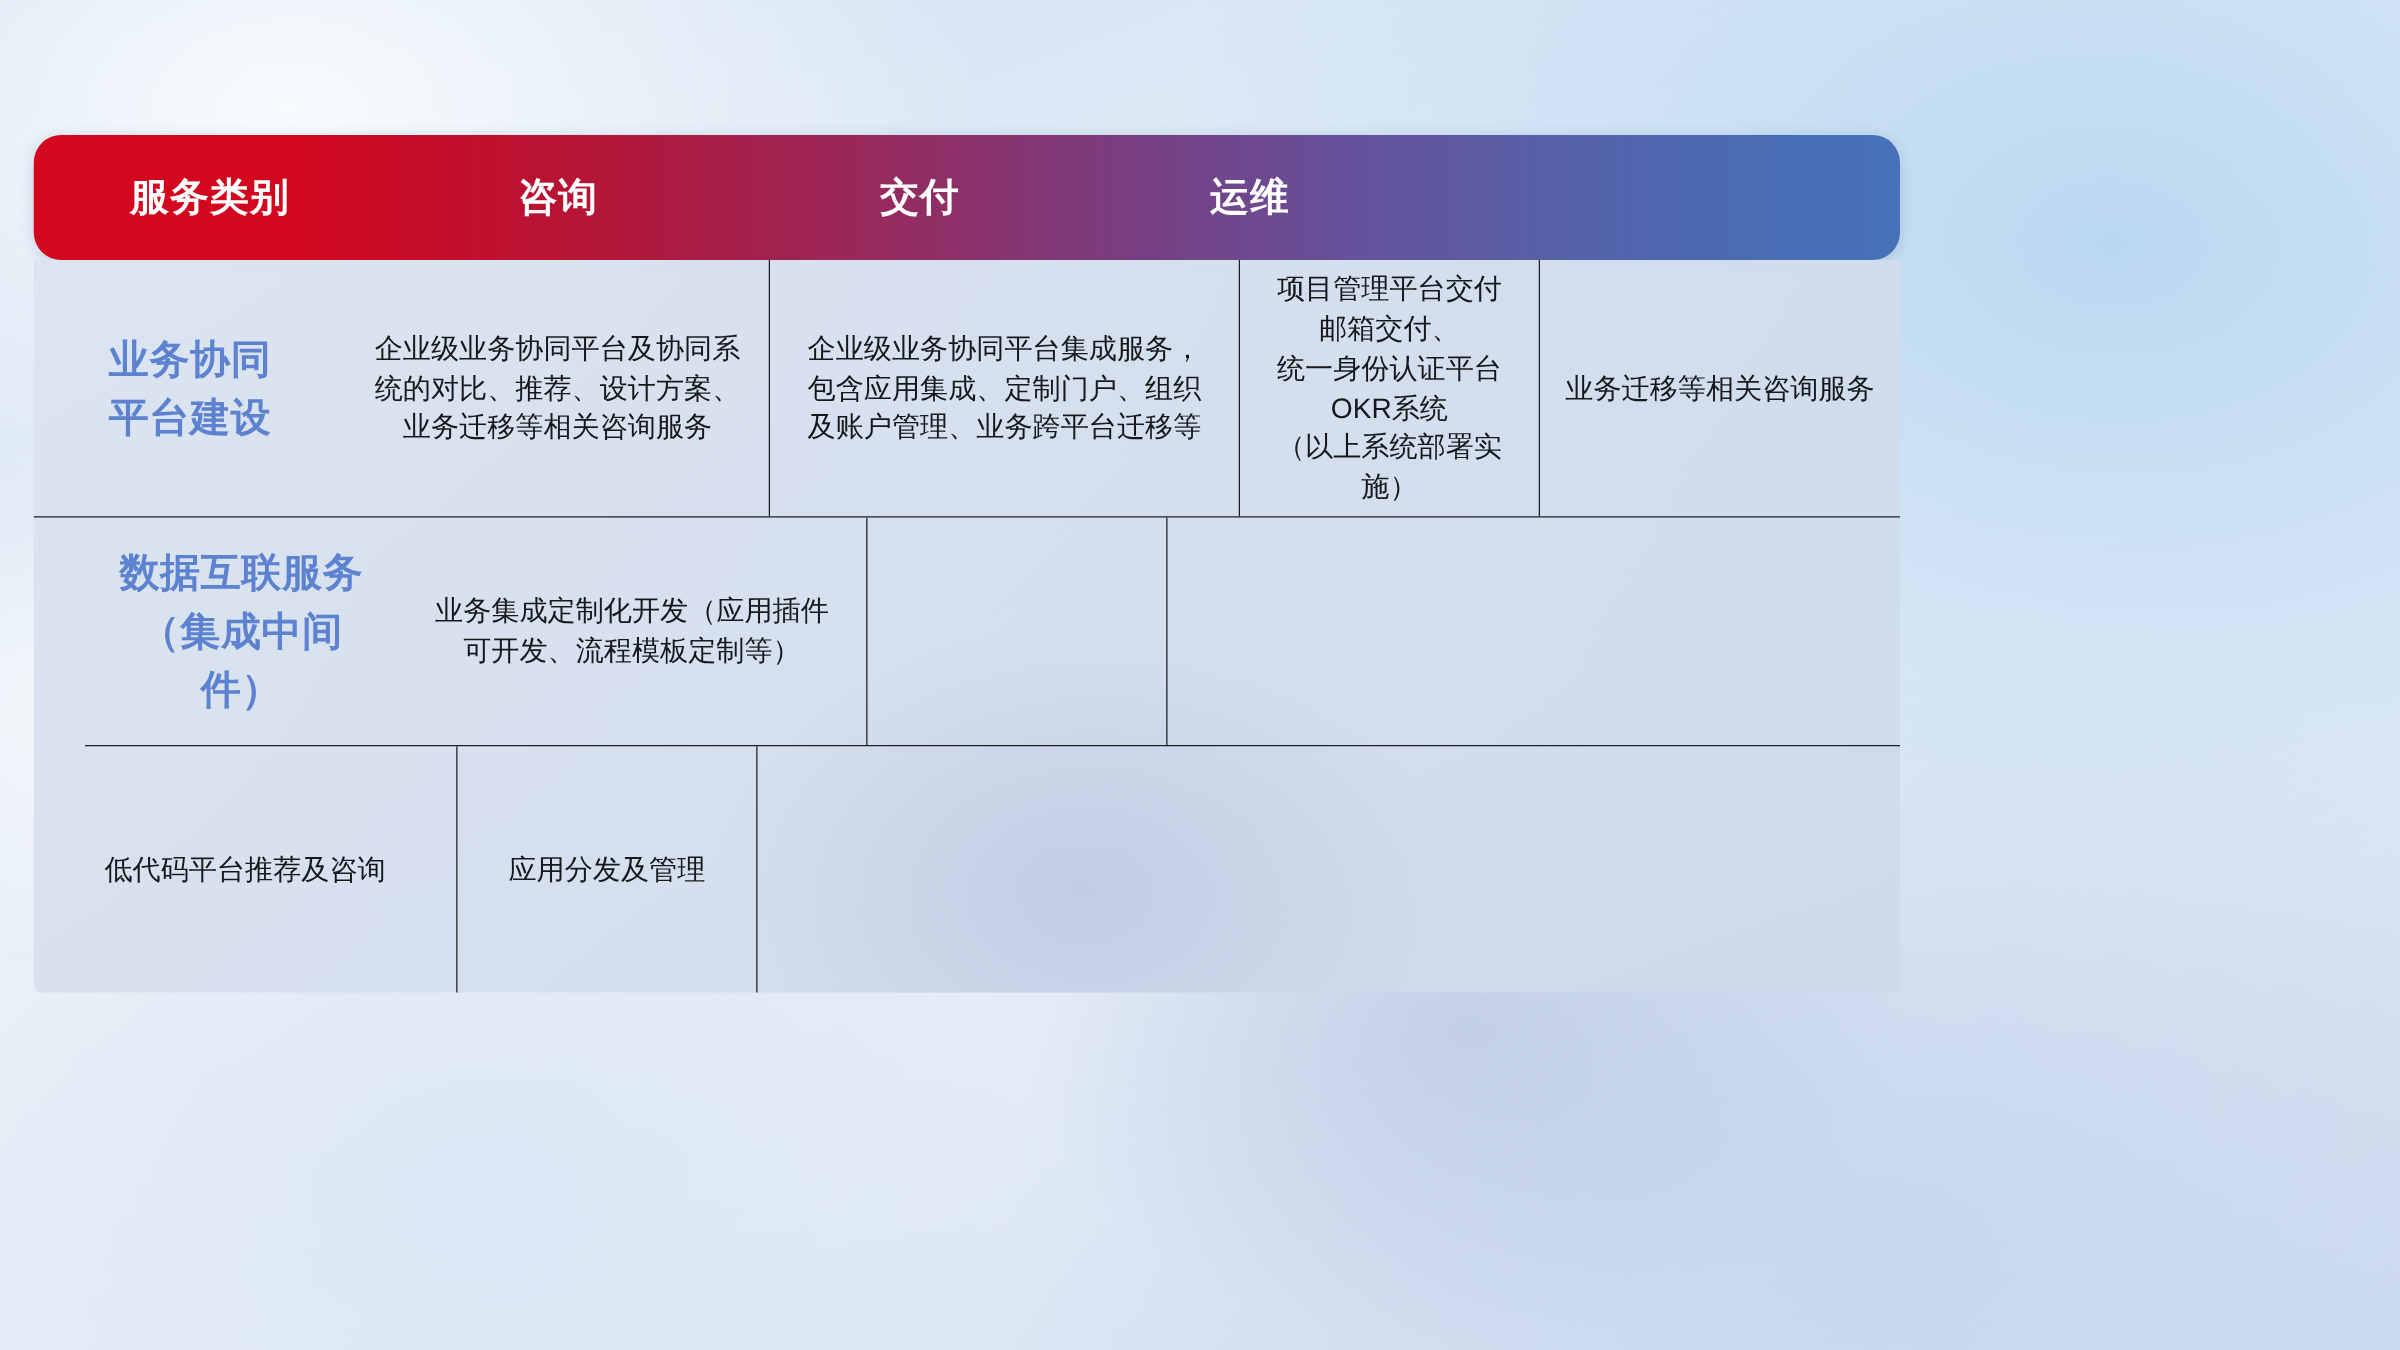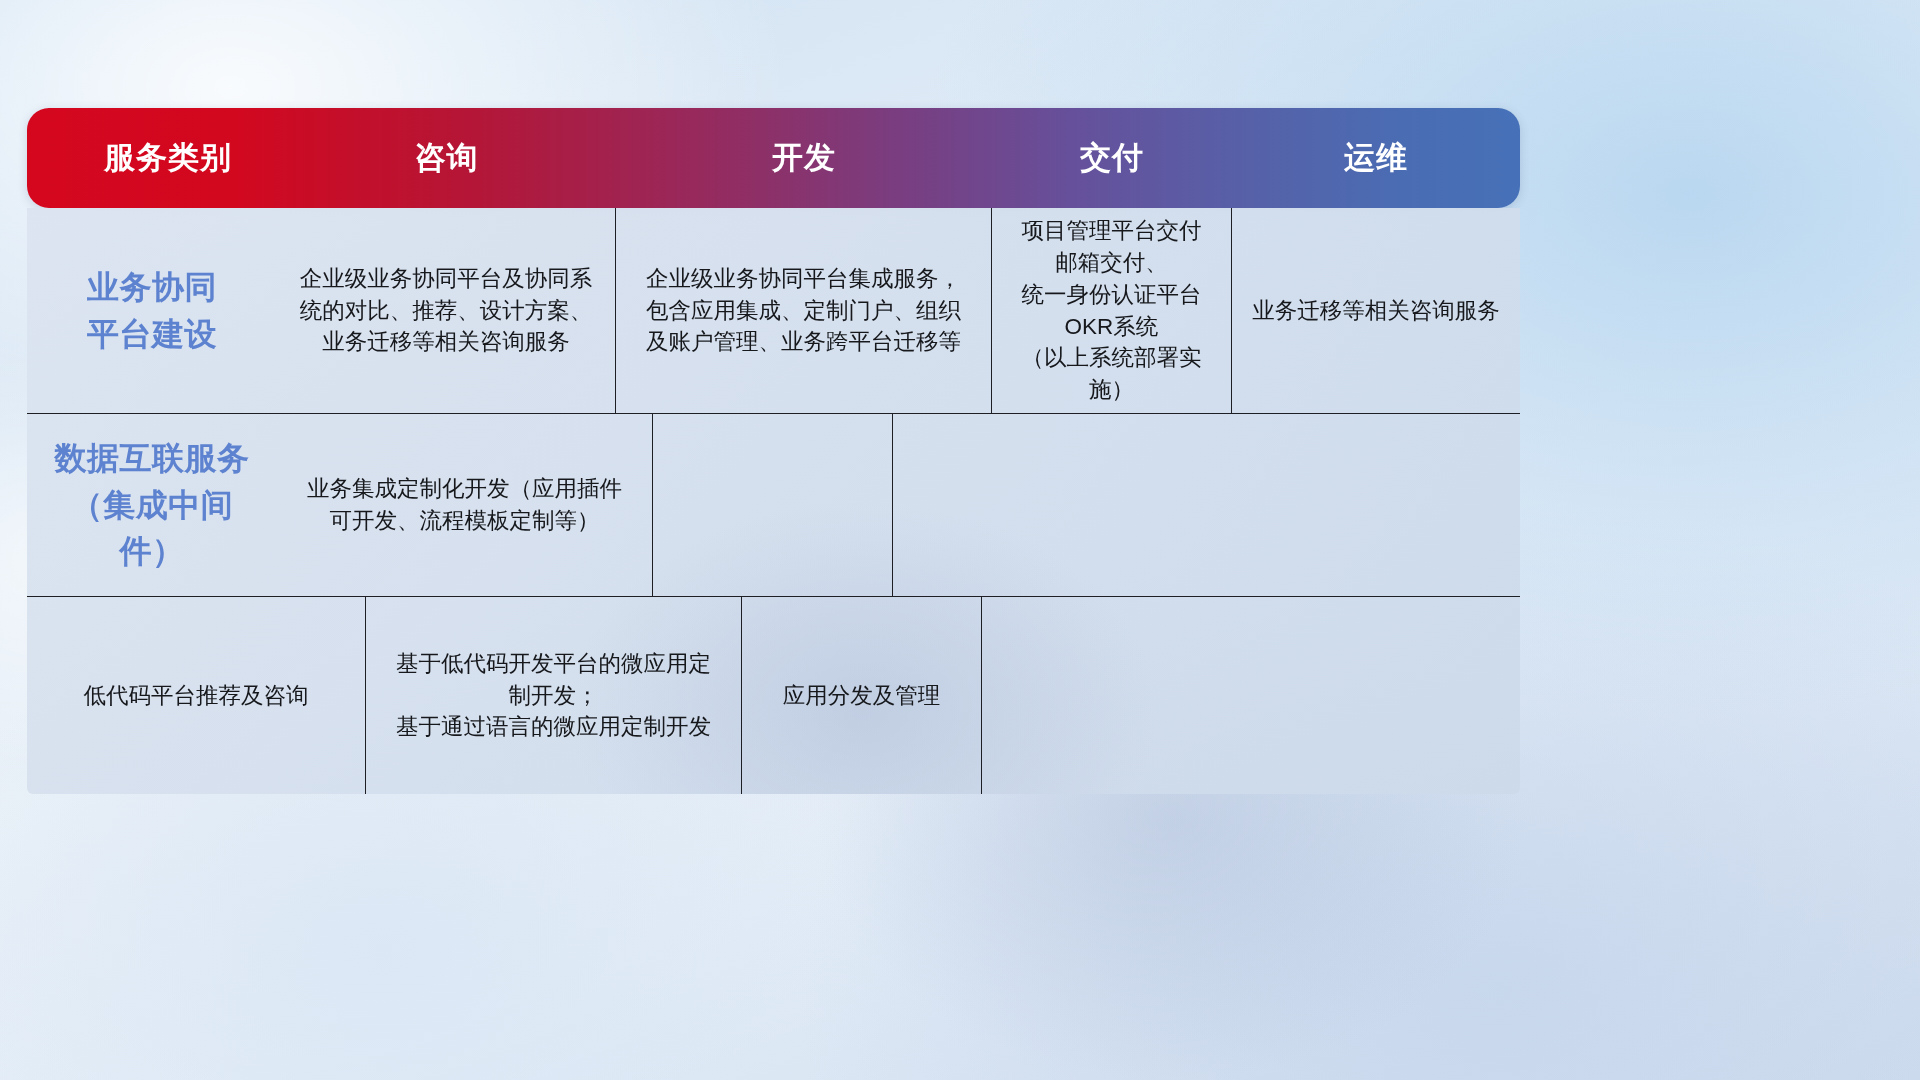--- a/index.html
+++ b/index.html
@@ -59,21 +59,21 @@
     border-radius:0 0 6px 6px;
   }
   .tbody::after{
     content:""; position:absolute; inset:0; pointer-events:none;
     background:radial-gradient(ellipse 420px 300px at 56% 86%, rgba(176,190,216,0.5) 0%, rgba(176,190,216,0) 70%);
     border-radius:0 0 6px 6px;
   }
 
   .row{ display:flex; position:relative; z-index:2; }
   .r0{ height:206px; }
-  .r1{ height:183px; }
+  .r1{ height:183px;margin-left:41px; }
   .r2{ height:197px; }
   .r0, .r1 { border-bottom:1.6px solid #1d1f24; }
 
   .cell{
     display:flex; align-items:center; justify-content:center;
     text-align:center; padding:4px 12px;
     font-size:22.5px; color:#16181c; line-height:1.42;
     position:relative;
   }
   .cat{
@@ -84,21 +84,20 @@
   .nb{ border-right:none; }
 </style>
 </head>
 <body>
 
 <div class="table-wrap">
 
   <div class="thead">
     <div class="th c0">服务类别</div>
     <div class="th c1">咨询</div>
-    <div class="th c2">开发</div>
     <div class="th c3">交付</div>
     <div class="th c4">运维</div>
   </div>
 
   <div class="tbody">
 
     <div class="row r0">
       <div class="cell c0 cat">业务协同<br>平台建设</div>
       <div class="cell c1 vline">企业级业务协同平台及协同系<br>统的对比、推荐、设计方案、<br>业务迁移等相关咨询服务</div>
       <div class="cell c2 vline">企业级业务协同平台集成服务，<br>包含应用集成、定制门户、组织<br>及账户管理、业务跨平台迁移等</div>
@@ -108,19 +107,18 @@
 
     <div class="row r1">
       <div class="cell c0 cat">数据互联服务<br>（集成中间件）</div>
       <div class="cell c2 vline">业务集成定制化开发（应用插件<br>可开发、流程模板定制等）</div>
       <div class="cell c3 vline"></div>
       <div class="cell c4 nb"></div>
     </div>
 
     <div class="row r2">
       <div class="cell c1 vline">低代码平台推荐及咨询</div>
-      <div class="cell c2 vline">基于低代码开发平台的微应用定<br>制开发；<br>基于通过语言的微应用定制开发</div>
       <div class="cell c3 vline">应用分发及管理</div>
       <div class="cell c4 nb"></div>
     </div>
 
   </div>
 </div>
 
 </body></html>

